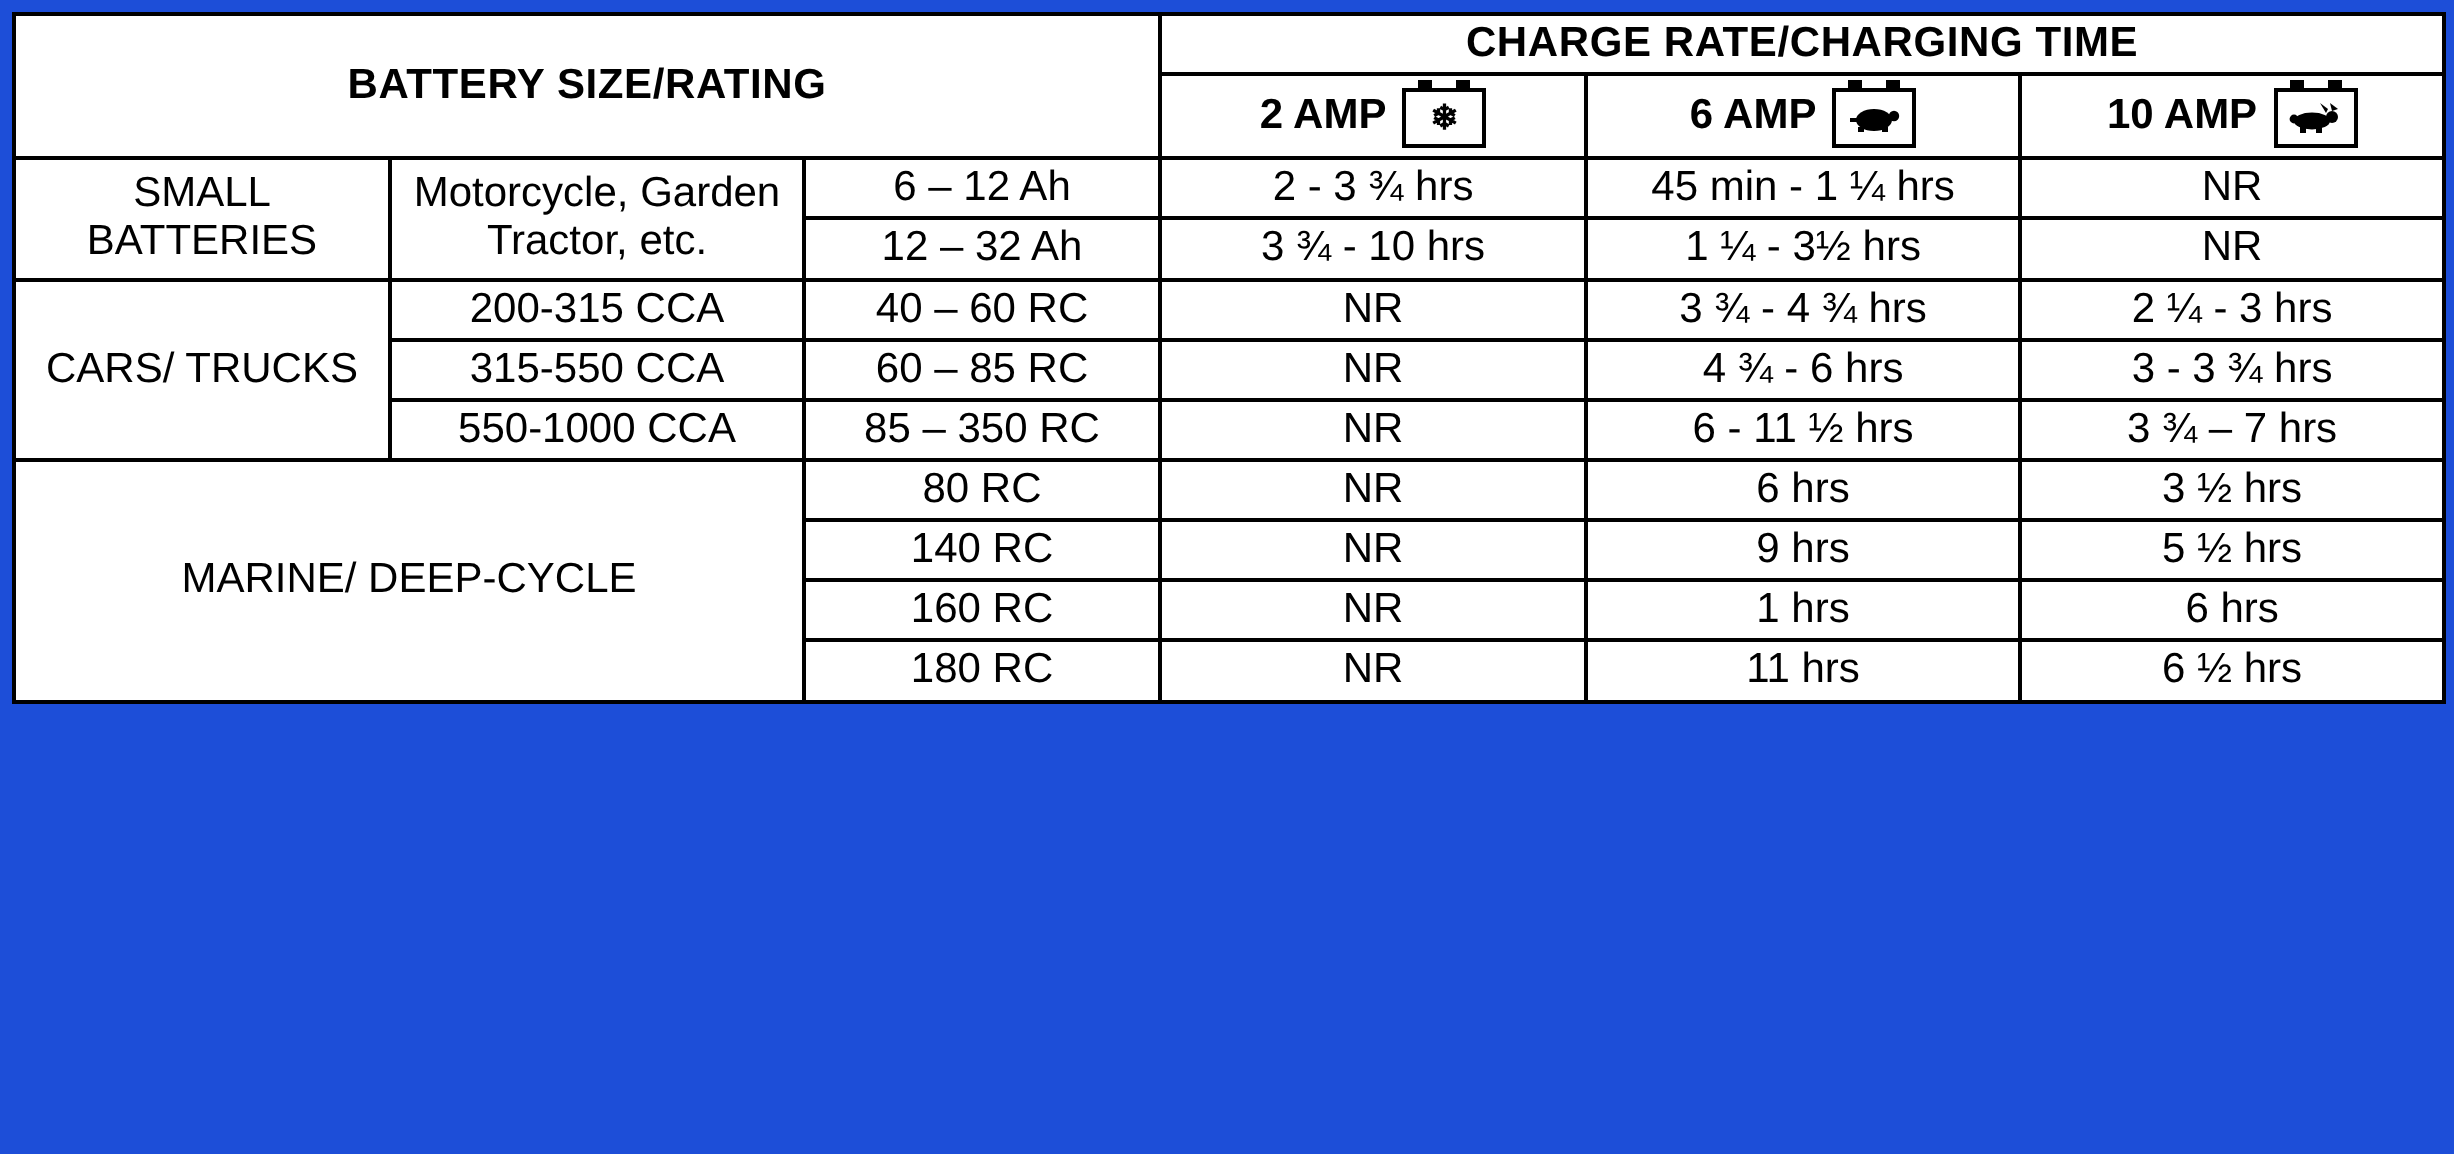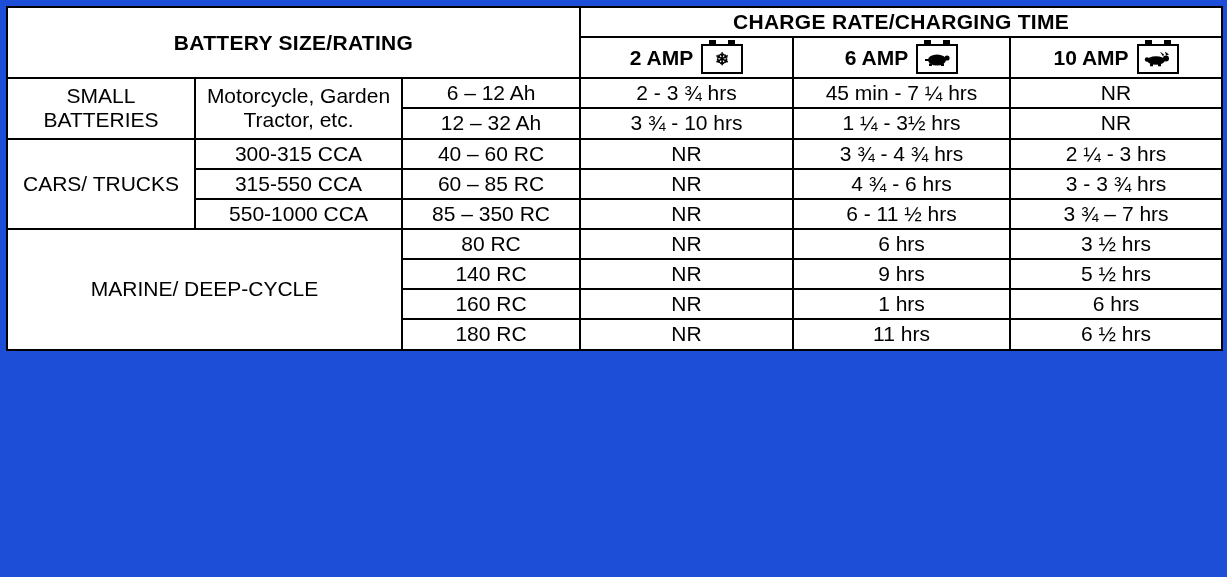--- a/index.html
+++ b/index.html
@@ -171,33 +171,33 @@
             </span>
           </span>
         </td>
       </tr>
 
       <tr>
         <td class="group-label thick-left" rowspan="2">SMALL BATTERIES</td>
         <td class="cat-label" rowspan="2">Motorcycle, Garden Tractor, etc.</td>
         <td>6 – 12 Ah</td>
         <td>2 - 3 ¾ hrs</td>
-        <td>45 min - 7 ¼ hrs</td>
+        <td>45 min - 1 ¼ hrs</td>
         <td class="thick-right">NR</td>
       </tr>
       <tr>
         <td>12 – 32 Ah</td>
         <td>3 ¾ - 10 hrs</td>
         <td>1 ¼ - 3½ hrs</td>
         <td class="thick-right">NR</td>
       </tr>
 
       <tr>
         <td class="group-label thick-left" rowspan="3">CARS/ TRUCKS</td>
-        <td class="cat-label">300-315 CCA</td>
+        <td class="cat-label">200-315 CCA</td>
         <td>40 – 60 RC</td>
         <td>NR</td>
         <td>3 ¾ - 4 ¾ hrs</td>
         <td class="thick-right">2 ¼ - 3 hrs</td>
       </tr>
       <tr>
         <td class="cat-label">315-550 CCA</td>
         <td>60 – 85 RC</td>
         <td>NR</td>
         <td>4 ¾ - 6 hrs</td>

